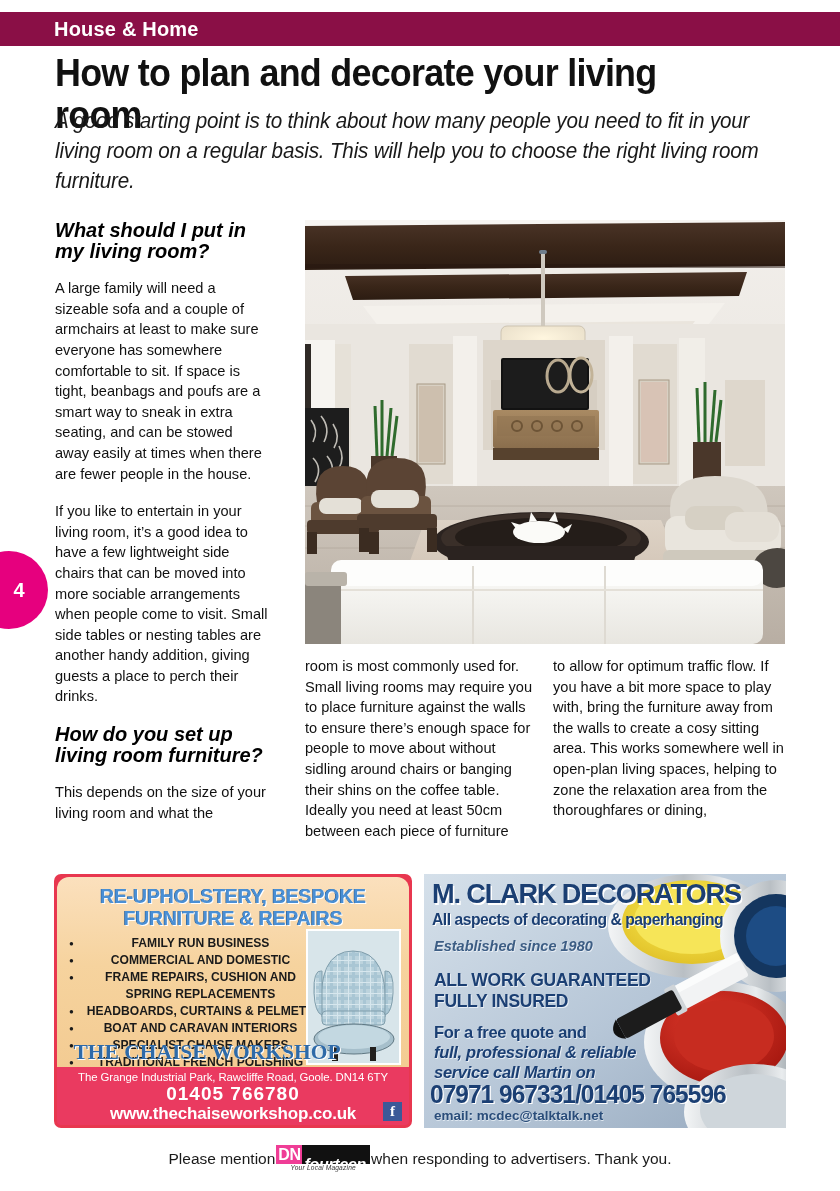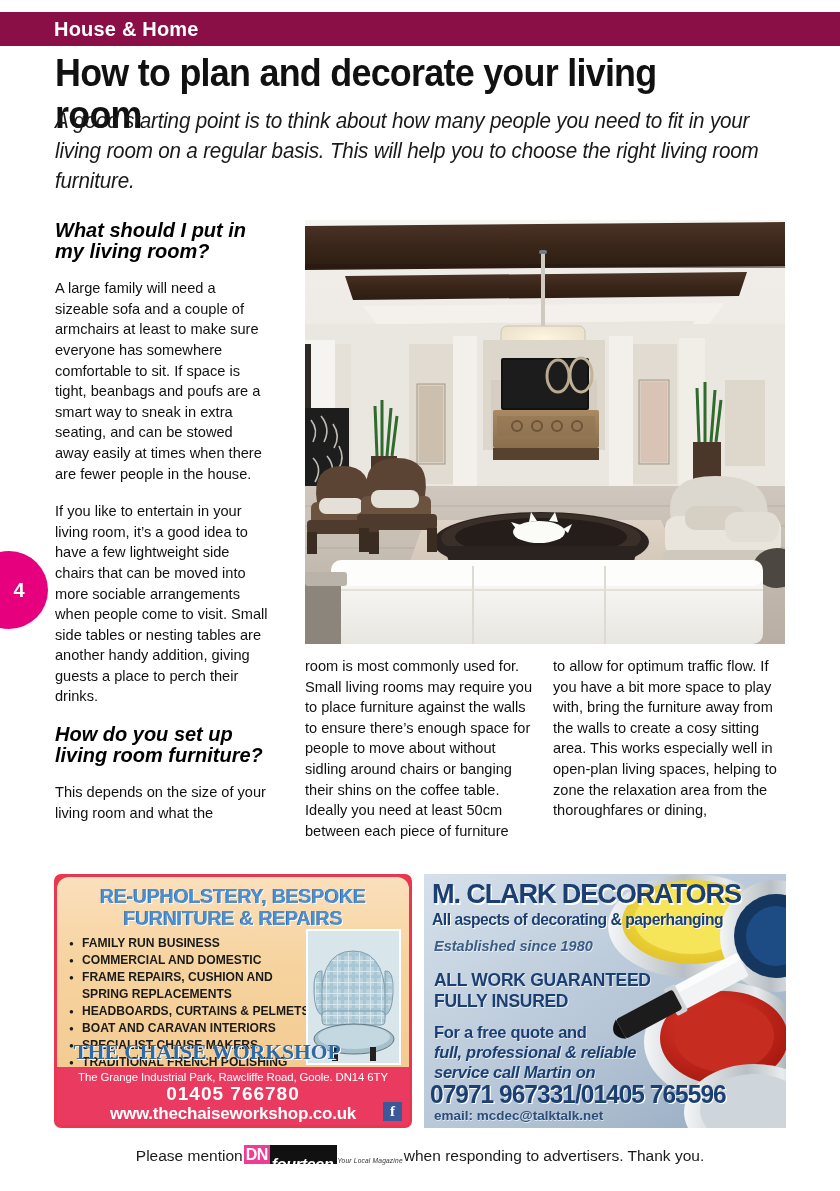--- a/index.html
+++ b/index.html
@@ -81,21 +81,21 @@
     position:absolute; top:8px; left:0; width:100%;
     text-align:center; color:#4a8fd4;
     font-weight:bold; font-size:19.5px; line-height:22px;
     text-shadow: 1px 1px 0 #ffffff, -0.5px -0.5px 0 #1d4f86;
     letter-spacing:-0.2px;
   }
   .ad-bullets{
     position:absolute; left:12px; top:58px; width:250px;
     font-size:12.1px; line-height:16.6px; color:#1a1a1a; font-weight:600;
   }
-  .ad-bullets li{ list-style:none; position:relative; padding-left:13px; margin-bottom:0.5px;}
+  .ad-bullets li{ list-style:none; position:relative; padding-left:13px; margin-bottom:0.5px;text-align:center;}
   .ad-bullets li:before{
     content:"\25CF"; position:absolute; left:0; top:0; font-size:8px; line-height:17px;
   }
   .ad-bullets ul{ margin:0; padding:0; }
   .ad-brand{
     position:absolute; left:10px; top:163px; width:280px;
     font-family:"Liberation Serif", serif; font-weight:bold;
     font-size:21.5px; color:#2e6aa8; text-align:center;
     text-shadow:1px 1px 0 #fff;
   }
@@ -161,21 +161,21 @@
     text-shadow:0.6px 0.6px 0 #dfe8f1;
   }
 
   
   .footer{
     position:absolute; left:0; top:1146px; width:840px;
     display:flex; align-items:center; justify-content:center; gap:1px;
     font-size:15.5px; color:#1a1a1a;
   }
   .dn-logo{
-    display:inline-flex; align-items:flex-end;
+    display:inline-flex; flex-direction:column; align-items:center;
     position:relative; top:-1px;
   }
   .dn-logo .bar{
     display:flex; align-items:stretch; height:19px;
   }
   .dn-logo .dn{
     background:#ef3d96; color:#ffffff; font-weight:bold; font-size:16px;
     padding:0 2px; line-height:19px; letter-spacing:-0.5px;
     font-family:"Liberation Sans", sans-serif;
   }
@@ -380,21 +380,21 @@
   <p>If you like to entertain in your living room, it’s a good idea to have a few lightweight side chairs that can be moved into more sociable arrangements when people come to visit. Small side tables or nesting tables are another handy addition, giving guests a place to perch their drinks.</p>
   <h3>How do you set up living room furniture?</h3>
   <p>This depends on the size of your living room and what the</p>
 </div>
 
 <div class="col col-mid">
   <p>room is most commonly used for. Small living rooms may require you to place furniture against the walls to ensure there’s enough space for people to move about without sidling around chairs or banging their shins on the coffee table. Ideally you need at least 50cm between each piece of furniture</p>
 </div>
 
 <div class="col col-right">
-  <p>to allow for optimum traffic flow. If you have a bit more space to play with, bring the furniture away from the walls to create a cosy sitting area. This works especially well in open-plan living spaces, helping to zone the relaxation area from the thoroughfares or dining,</p>
+  <p>to allow for optimum traffic flow. If you have a bit more space to play with, bring the furniture away from the walls to create a cosy sitting area. This works somewhere well in open-plan living spaces, helping to zone the relaxation area from the thoroughfares or dining,</p>
 </div>
 
 <div class="ad-left">
   <div class="ad-left-inner">
     <div class="ad-head">
       <div>RE-UPHOLSTERY, BESPOKE</div>
       <div>FURNITURE &amp; REPAIRS</div>
     </div>
 
     <div class="ad-bullets">

